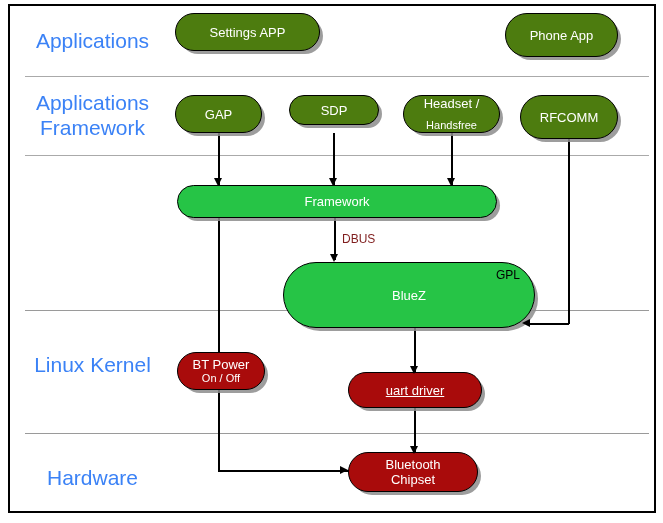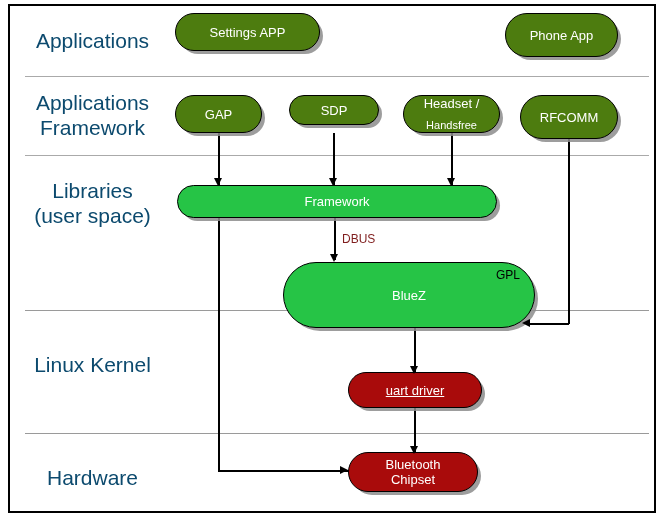--- a/index.html
+++ b/index.html
@@ -29,21 +29,21 @@
   .divider {
     position: absolute;
     height: 1px;
     background: #aaaaaa;
   }
   .divider.thin { background: #9a9a9a; }
 
   
   .layer-label {
     position: absolute;
-    color: #0c4a6e;
+    color: #3b82f6;
     font-size: 21px;
     line-height: 25px;
     text-align: center;
     white-space: pre-line;
     letter-spacing: 0px;
   }
 
   
   .node {
     position: absolute;
@@ -128,22 +128,20 @@
   <div id="frame"></div>
 
   <div class="divider" style="left:25px; top:76px; width:624px;"></div>
   <div class="divider" style="left:25px; top:155px; width:624px;"></div>
   <div class="divider thin" style="left:25px; top:310px; width:624px;"></div>
   <div class="divider thin" style="left:25px; top:433px; width:624px;"></div>
 
   <div class="layer-label" style="left:10px; top:28px; width:165px;">Applications</div>
   <div class="layer-label" style="left:10px; top:90px; width:165px;">Applications
 Framework</div>
-  <div class="layer-label" style="left:10px; top:178px; width:165px;">Libraries
-(user space)</div>
   <div class="layer-label" style="left:10px; top:352px; width:165px;">Linux Kernel</div>
   <div class="layer-label" style="left:10px; top:465px; width:165px;">Hardware</div>
 
   <div class="line-v" style="left:218px; top:133px; height:338px;"></div>
   <div class="line-h" style="left:218px; top:470px; width:132px;"></div>
   <div class="arrow-right" style="left:340px; top:466px;"></div>
 
   <div class="arrow-down" style="left:213.5px; top:178px;"></div>
 
   <div class="line-v" style="left:333px; top:133px; height:52px;"></div>
@@ -193,20 +191,24 @@
 
   <div class="node green" style="left:177px; top:185px; width:320px; height:33px;">
     <span class="l1">Framework</span>
   </div>
 
   <div class="node green" style="left:283px; top:262px; width:252px; height:66px;">
     <span class="gpl-tag">GPL</span>
     <span class="l1">BlueZ</span>
   </div>
 
+  <div class="node red" style="left:177px; top:352px; width:88px; height:38px;">
+    <span class="l1">BT Power</span>
+    <span class="l2">On / Off</span>
+  </div>
 
   <div class="node red" style="left:348px; top:372px; width:134px; height:36px;text-decoration:underline;">
     <span class="l1">uart driver</span>
   </div>
 
   <div class="node red" style="left:348px; top:452px; width:130px; height:40px;">
     <span class="l1">Bluetooth</span>
     <span class="l1">Chipset</span>
   </div>
 

